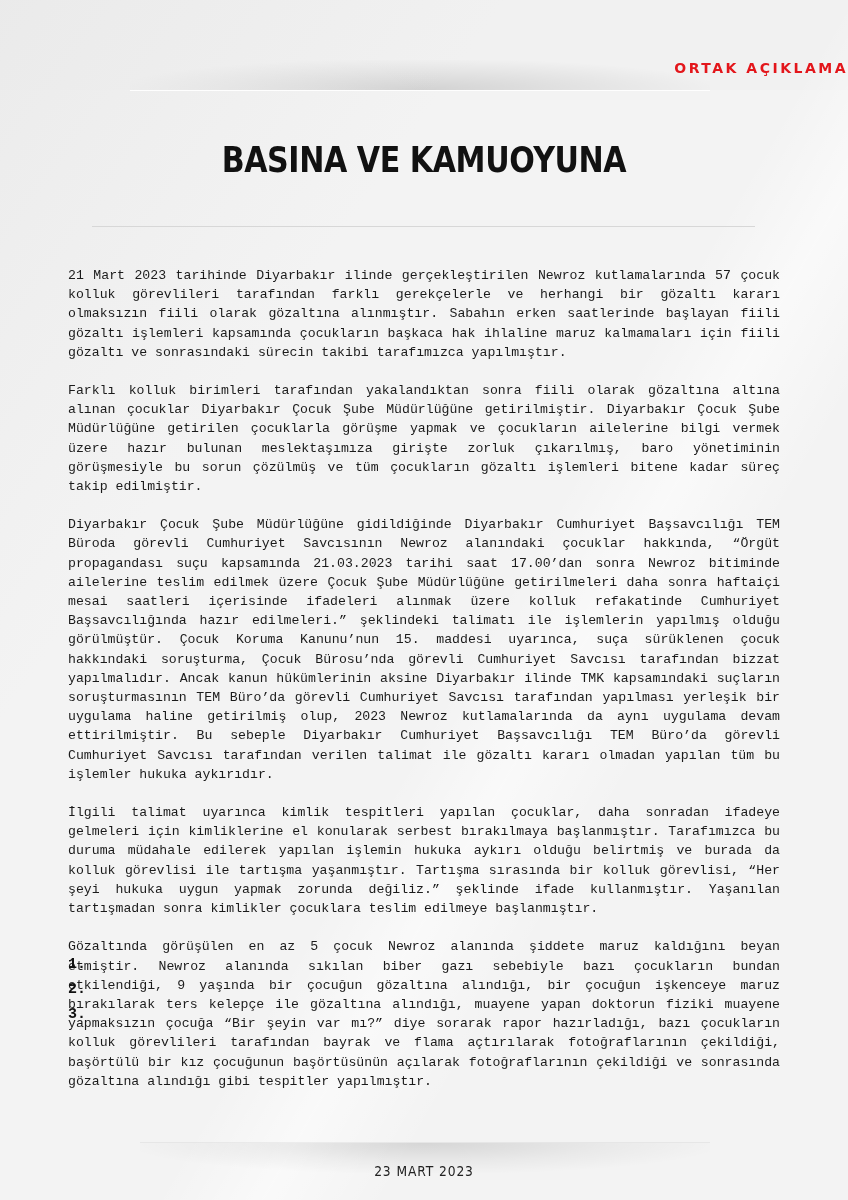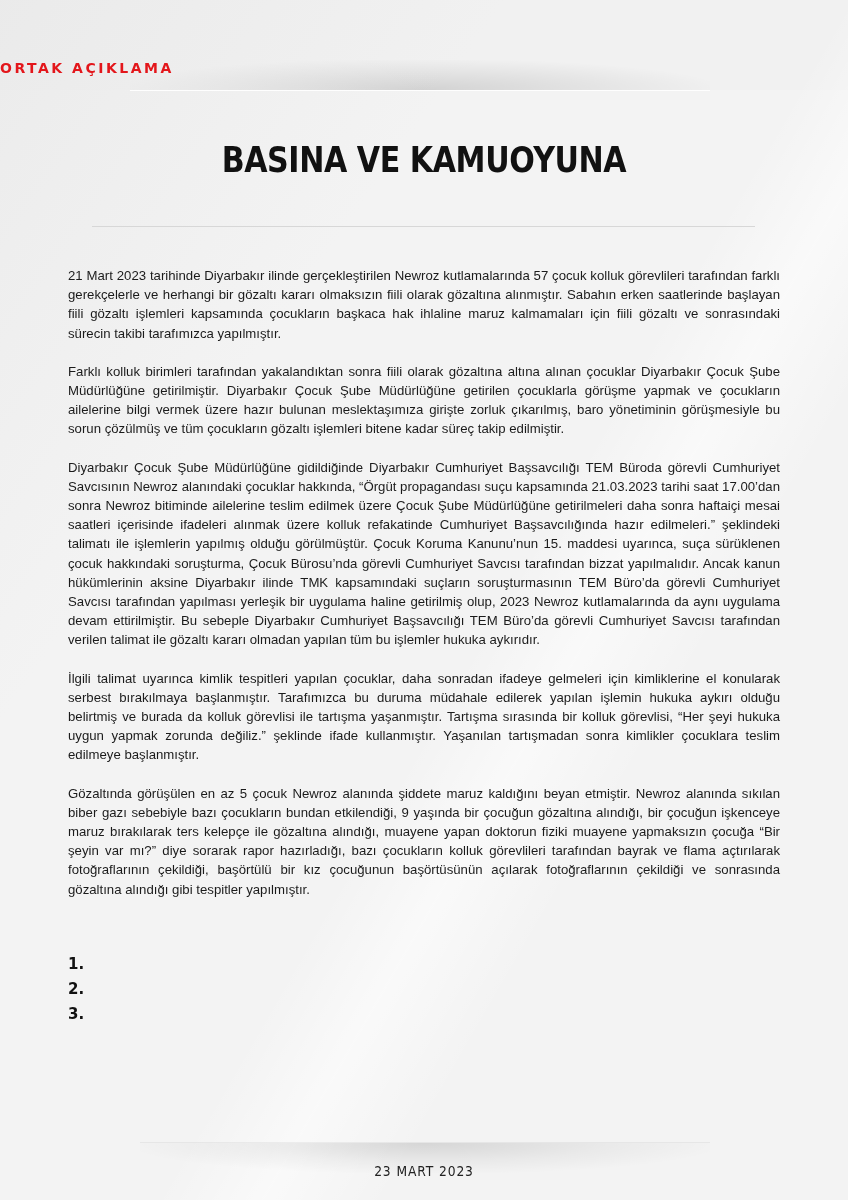--- a/index.html
+++ b/index.html
@@ -1,15 +1,15 @@
 <!DOCTYPE html>
 <html><head>
   <meta charset="utf-8">
   <style>
-    * { margin: 0; padding: 0; box-sizing: border-box; }
+    * { margin: 0; padding: 0; box-sizing: border-box; font-family: Liberation Mono, monospace; }
     html, body { width: 848px; height: 1200px; overflow: hidden; }
     body {
       position: relative;
       background: #f3f3f3;
       font-family: "Liberation Sans", sans-serif;
       color: #1a1a1a;
     }
     .bg-streak {
       position: absolute; inset: 0;
       background:
@@ -23,21 +23,21 @@
     }
     .top-shadow {
       position: absolute; left: 130px; top: 60px; width: 580px; height: 30px;
       background: radial-gradient(ellipse at 50% 100%, rgba(0,0,0,0.13) 0%, rgba(0,0,0,0.05) 45%, rgba(0,0,0,0) 75%);
     }
     .panel-top-edge {
       position: absolute; left: 130px; top: 90px; width: 580px; height: 1px;
       background: rgba(255,255,255,0.9);
     }
     .kicker {
-      position: absolute; left: 0; top: 60px; width: 848px; text-align: left;
+      position: absolute; left: 0; top: 60px; width: 848px; text-align: right;
       font-family: "DejaVu Sans", sans-serif;
       font-weight: bold; font-size: 14px; letter-spacing: 2.5px;
       color: #e3161b;
     }
     .headline {
       position: absolute; left: 0; top: 140px; width: 848px; text-align: center;
       font-family: "DejaVu Sans", sans-serif;
       font-weight: bold; font-size: 35px; letter-spacing: -0.5px;
       color: #111;
       transform: scaleX(0.86);

